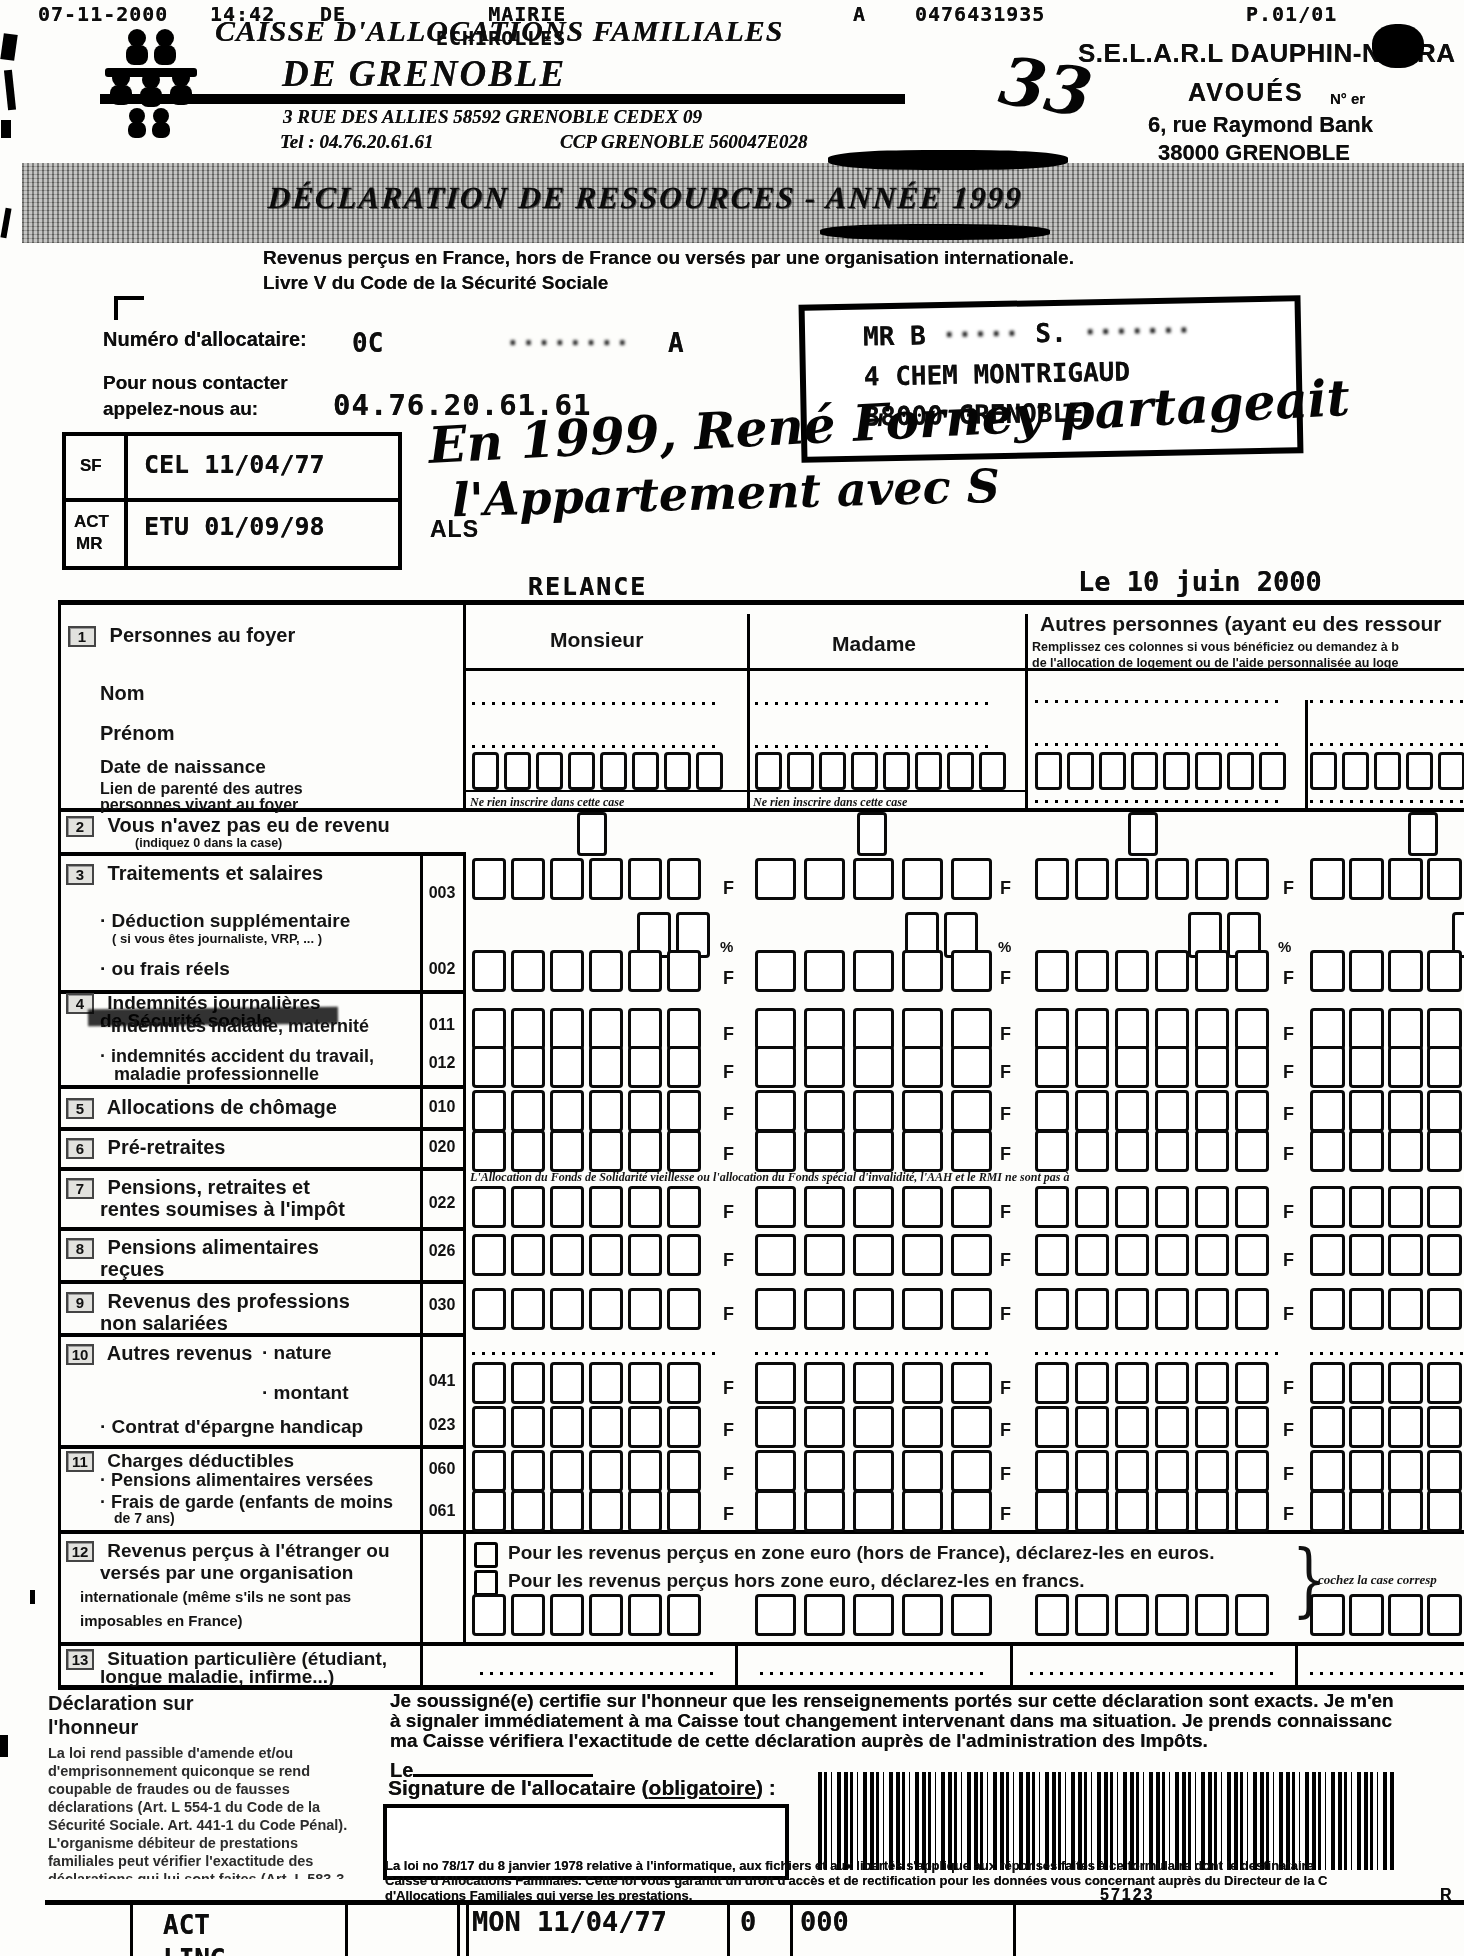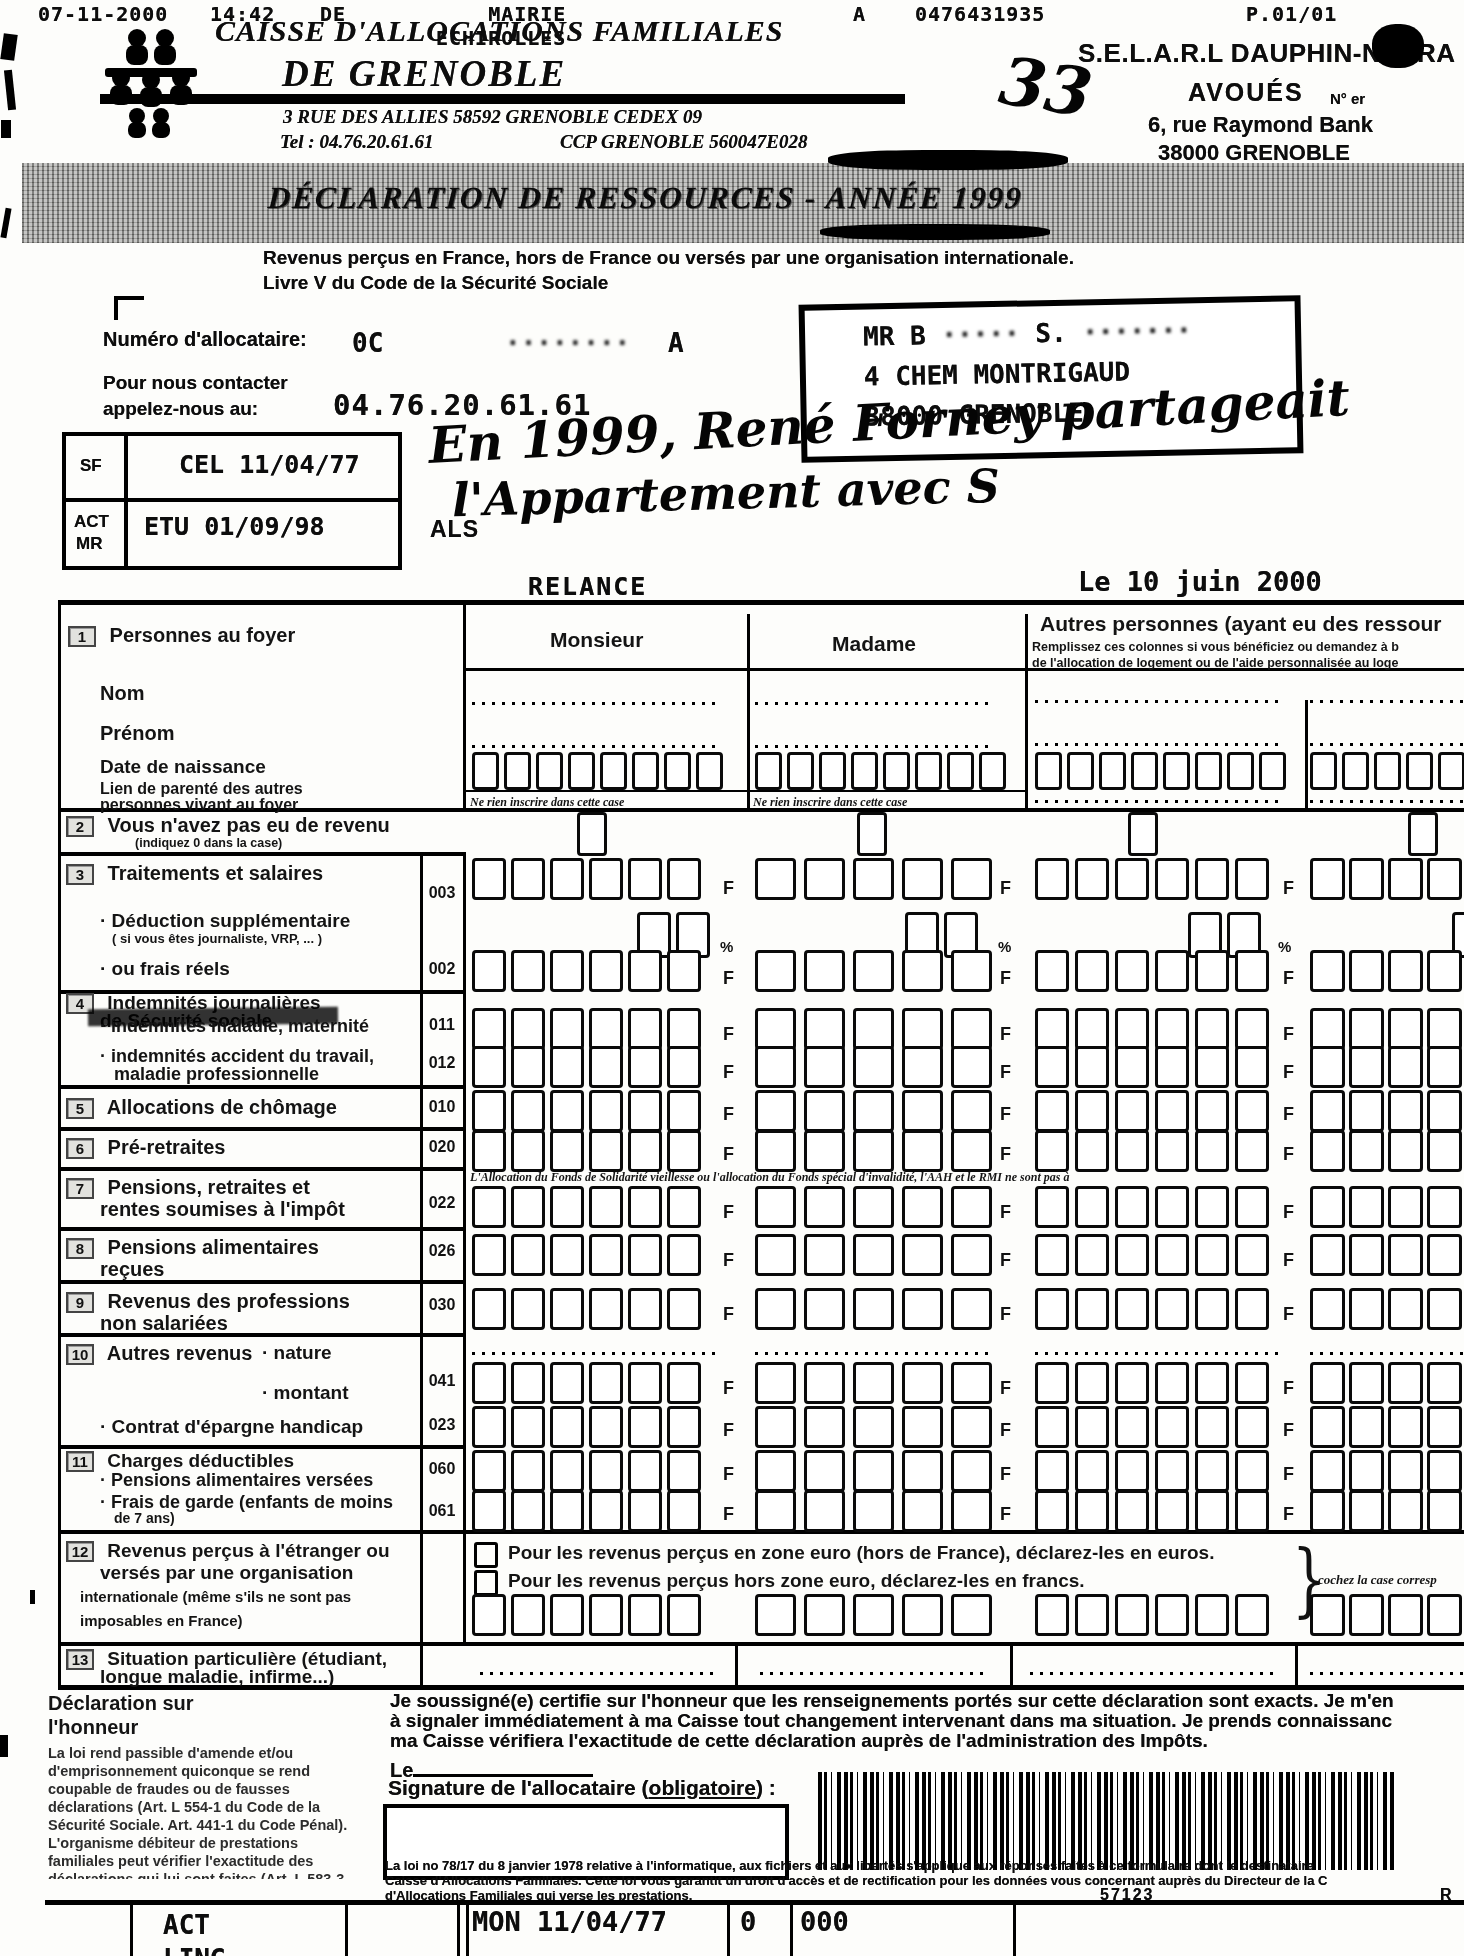--- a/index.html
+++ b/index.html
@@ -127,21 +127,21 @@
       <span class="smudge">·······</span>
     </div>
     <div class="abs mono ink" style="left:58px;top:52px;font-size:26px;">4 CHEM MONTRIGAUD</div>
     <div class="abs mono ink" style="left:58px;top:92px;font-size:26px;">38000 GRENOBLE</div>
   </div>
 
   <div class="abs" style="left:62px;top:432px;width:332px;height:130px;border:4px solid #000;">
     <div class="abs" style="left:58px;top:0;width:4px;height:130px;background:#000;"></div>
     <div class="abs" style="left:0;top:62px;width:332px;height:4px;background:#000;"></div>
     <div class="abs ink" style="left:14px;top:20px;font-size:17px;font-weight:bold;">SF</div>
-    <div class="abs mono ink" style="left:78px;top:14px;font-size:25px;margin-left:35px;">CEL 11/04/77</div>
+    <div class="abs mono ink" style="left:78px;top:14px;font-size:25px;">CEL 11/04/77</div>
     <div class="abs ink" style="left:8px;top:76px;font-size:17px;font-weight:bold;">ACT</div>
     <div class="abs ink" style="left:10px;top:98px;font-size:17px;font-weight:bold;">MR</div>
     <div class="abs mono ink" style="left:78px;top:76px;font-size:25px;">ETU 01/09/98</div>
   </div>
   <div class="abs ink" style="left:430px;top:516px;font-size:23px;font-weight:bold;letter-spacing:1px;">ALS</div>
 
   <div class="abs hand" style="left:428px;top:392px;font-size:50px;transform:rotate(-3deg);white-space:nowrap;">En 1999, René Forney partageait</div>
   <div class="abs hand" style="left:452px;top:466px;font-size:46px;transform:rotate(-1.5deg);white-space:nowrap;">l'Appartement avec  S</div>
 
   <div class="abs mono ink" style="left:528px;top:572px;font-size:25px;letter-spacing:2px;">RELANCE</div>

